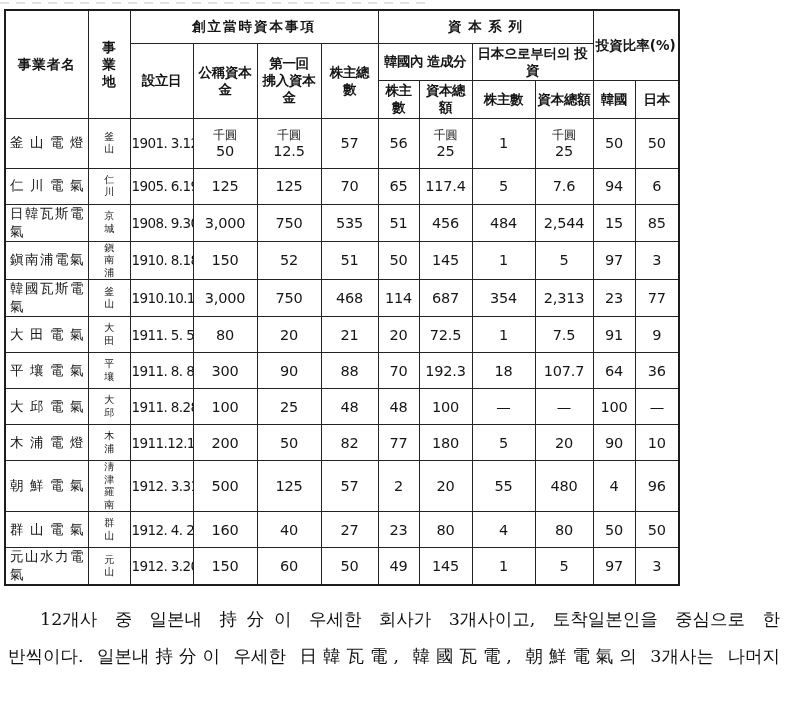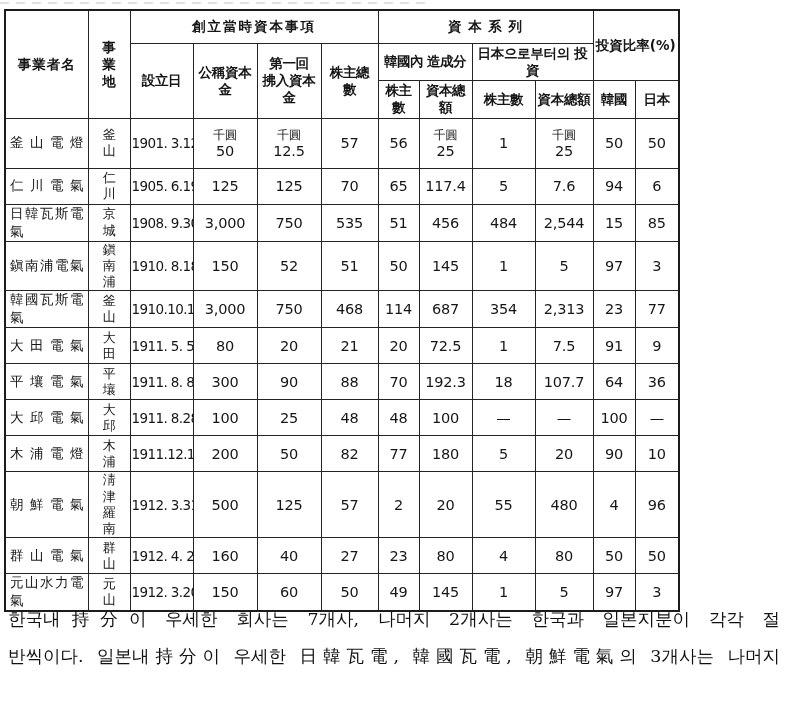--- a/index.html
+++ b/index.html
@@ -63,21 +63,21 @@
   tbody tr.tall  { height: 48px; }
 
   tbody td { font-size: 14.5px; letter-spacing: -0.2px; }
   td.cell-name {
     font-size: 13.5px;
     padding: 0 4px;
     text-align: justify;
     text-align-last: justify;
     letter-spacing: 0;
   }
-  td.cell-location { font-size: 13px; padding: 0 14px; white-space: pre-line; line-height: 1.25; letter-spacing: -0.5px; }
+  td.cell-location { font-size: 10px; padding: 0 14px; white-space: pre-line; line-height: 1.25; letter-spacing: -0.5px; }
   td.cell-date { font-size: 13.5px; letter-spacing: -0.6px; white-space: pre; padding: 0 1px; }
   .unit { font-size: 12px; line-height: 1.1; padding-top: 3px; letter-spacing: 0; }
   .val  { font-size: 14.5px; line-height: 1.25; }
 
   .paragraph {
     position: absolute; left: 8px; top: 601px; width: 772px;
     font-family: "DejaVu Serif", "Liberation Serif", serif;
     font-size: 17.5px;
     color: #111;
   }
@@ -318,16 +318,16 @@
           <td class="cell-kr-capital">145</td>
           <td class="cell-jp-shareholders">1</td>
           <td class="cell-jp-capital">5</td>
           <td class="cell-ratio-korea">97</td>
           <td class="cell-ratio-japan">3</td>
         </tr>
       </tbody>
   </table>
 
   <div class="paragraph">
-    <div class="pline">한국내持分이 우세한 회사는 7개사, 나머지 2개사는 한국과 일본지분이 각각 절</div>
+    <div class="pline indent">12개사 중 일본내 持分이 우세한 회사가 3개사이고, 토착일본인을 중심으로 한</div>
     <div class="pline">반씩이다. 일본내持分이 우세한 日韓瓦電, 韓國瓦電, 朝鮮電氣의 3개사는 나머지</div>
   </div>
 </div>
 
 </body></html>

